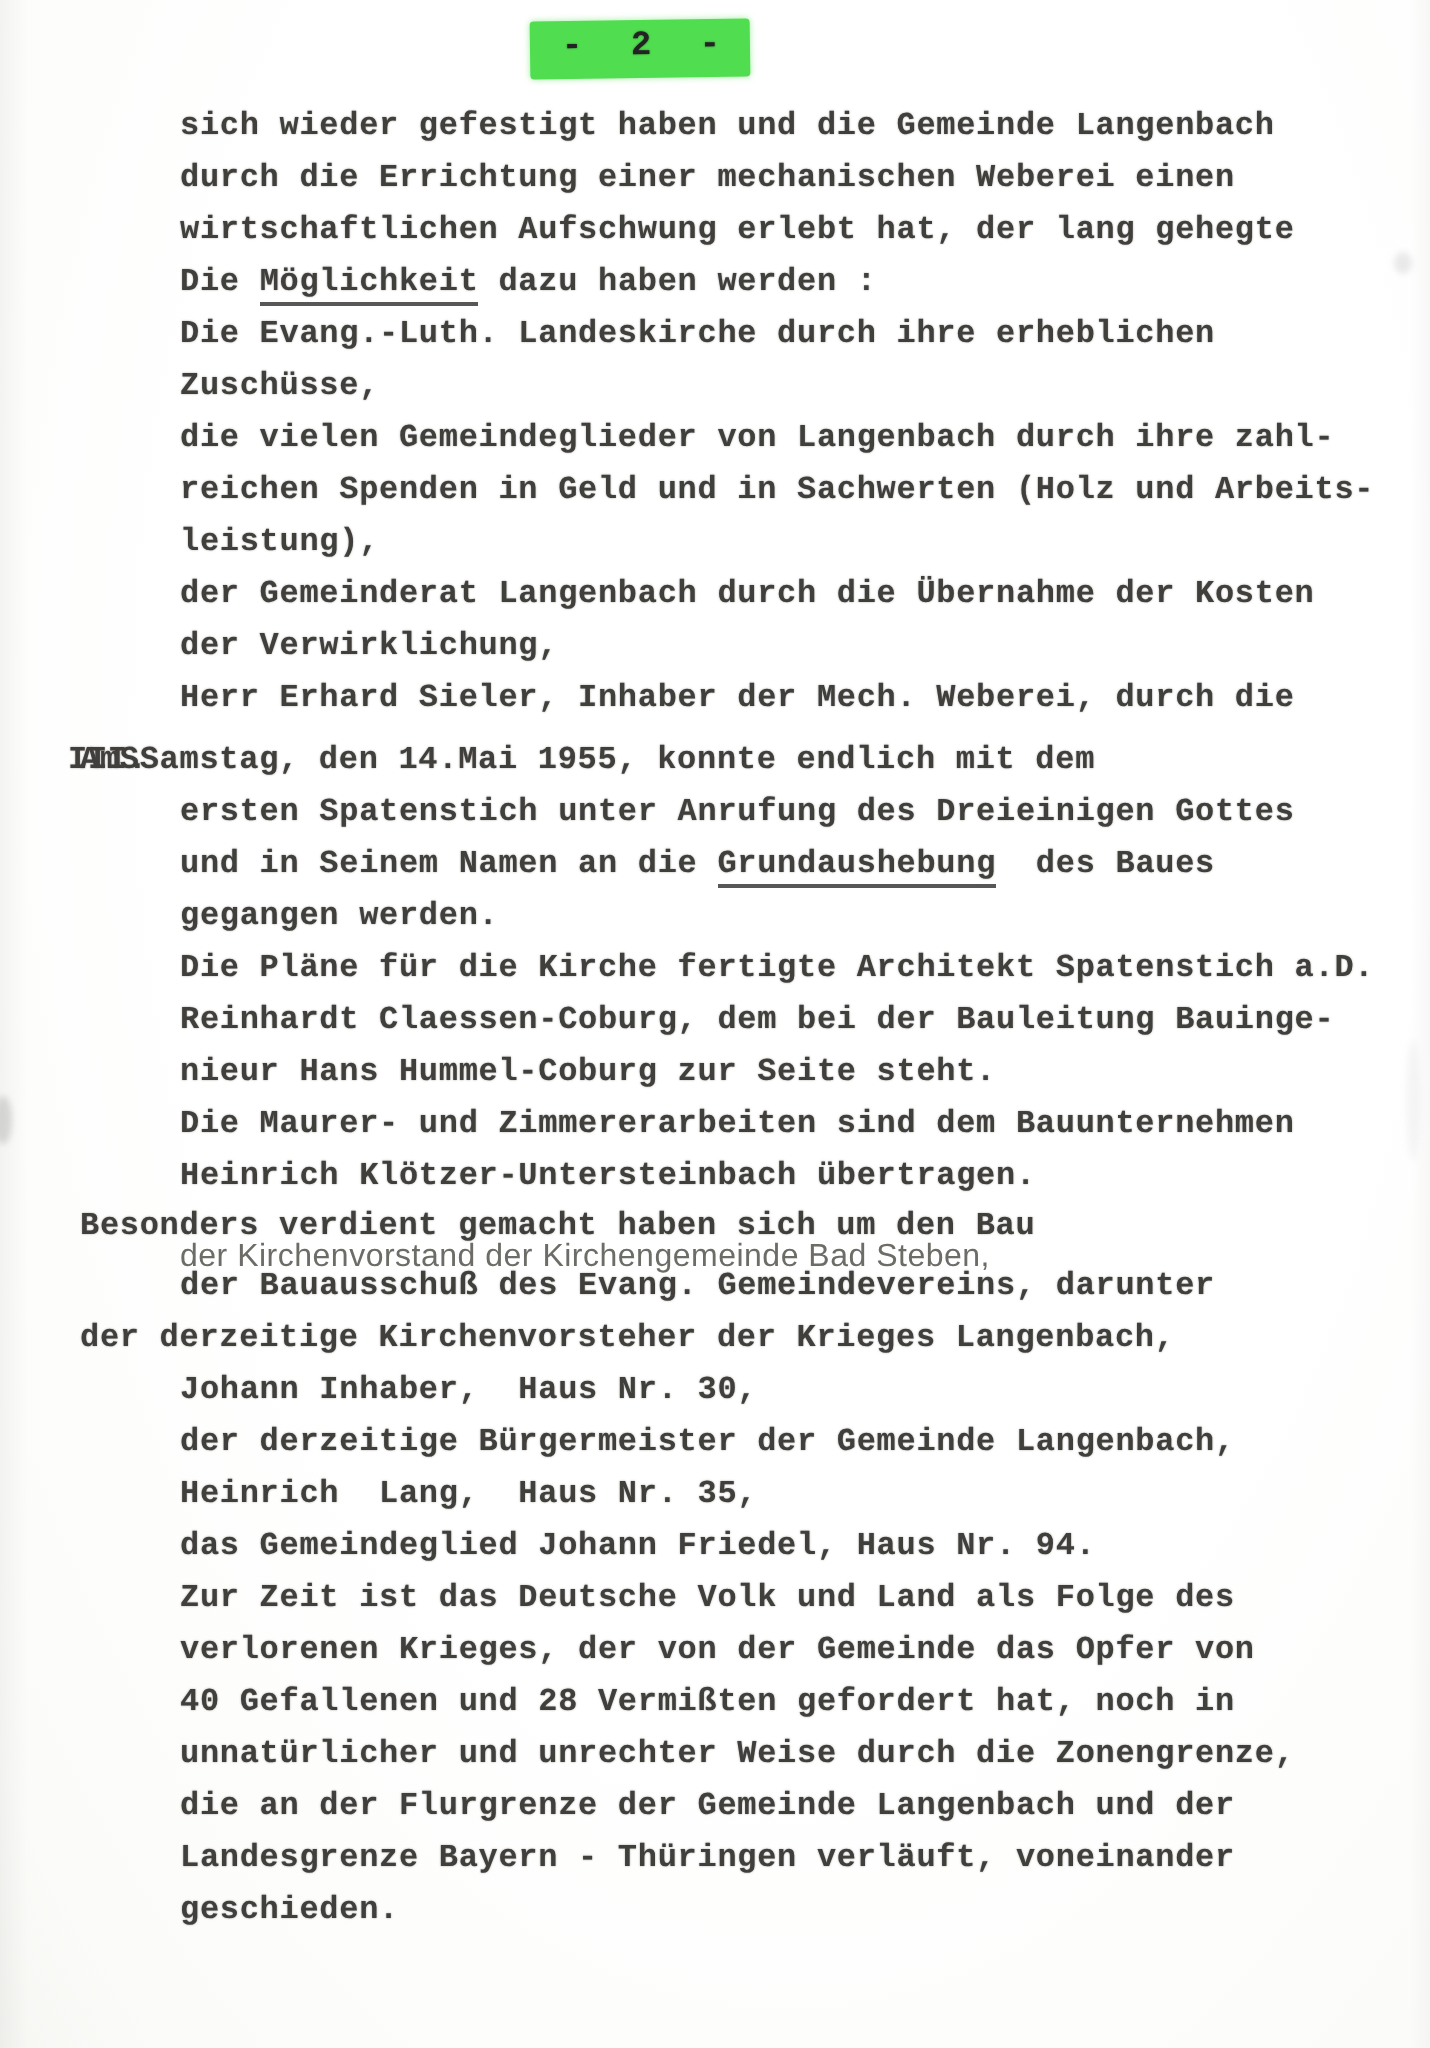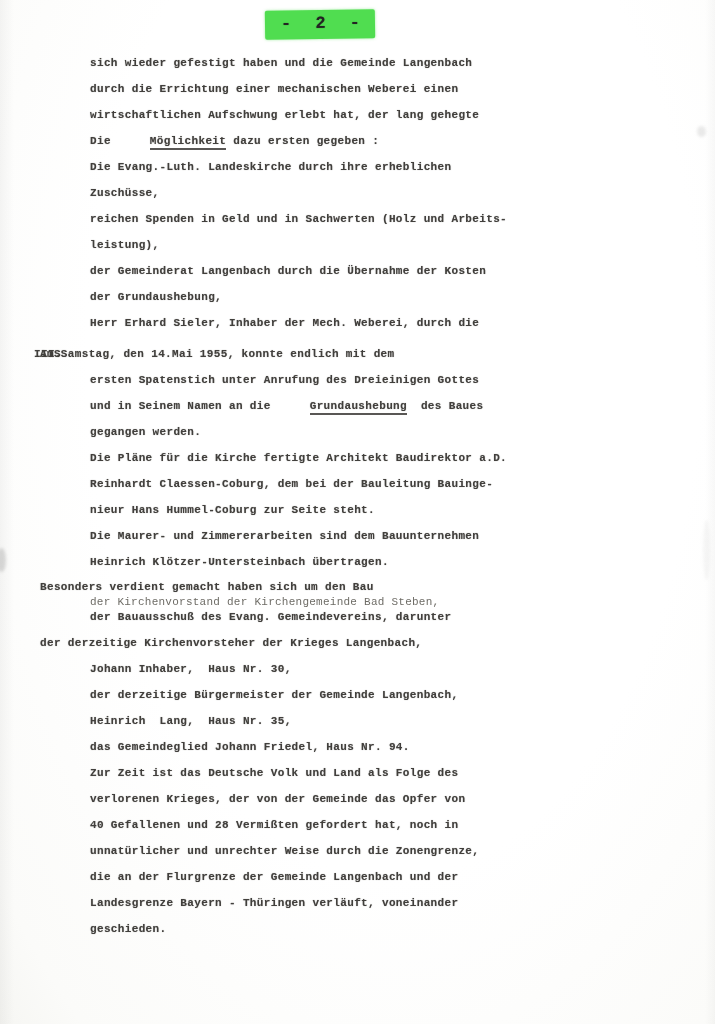--- a/index.html
+++ b/index.html
@@ -27,67 +27,68 @@
     padding:4px 8px 6px 16px;
     transform:rotate(-0.8deg);
     border-radius:2px;
     box-shadow:0 0 3px rgba(80,220,80,0.55);
     text-shadow:0 0 1px rgba(30,30,30,0.6);
   }
   .doc-body{position:absolute;top:50px;left:0;right:0;}
   .line{
     position:relative;
     padding-left:90px;
-    font-size:11px;
+    font-size:16px;
     line-height:26px;
     letter-spacing:0.35px;
     font-weight:bold;
     color:#413f3c;
     white-space:pre;
     text-shadow:0 0 1px rgba(65,63,60,0.5);
   }
   .line .marker{position:absolute;left:34px;top:0;}
-  .u{border-bottom:2px solid rgba(60,58,55,0.85);padding-bottom:1px;margin-left:32px;}
+  .u{border-bottom:2px solid rgba(60,58,55,0.85);padding-bottom:1px;}
   .tight{line-height:15px;height:15px;}
   .inserted{
     font-weight:normal;color:#6e6c66;text-shadow:none;letter-spacing:0.25px;
-    font-family:Liberation Mono, monospace;
+    font-family:Liberation Sans, sans-serif;
   }
   .gap-before{margin-top:5px;padding-left:40px;}
   .artifact{position:absolute;pointer-events:none;border-radius:50%;filter:blur(1.5px);}
   .artifact.a1{left:-3px;top:548px;width:9px;height:24px;background:rgba(100,100,100,0.22);}
   .artifact.a2{left:697px;top:126px;width:9px;height:11px;background:rgba(140,140,140,0.18);}
   .artifact.a3{left:703px;top:520px;width:7px;height:60px;background:rgba(150,150,150,0.09);}
 </style>
 </head>
 <body>
 
 <div class="page">
 
   <div class="page-number-row">
     <span class="hl" style="background: rgb(80, 221, 80);">- 2 -</span>
   </div>
 
   <div class="doc-body">
       <div class="line"><span>sich wieder gefestigt haben und die Gemeinde Langenbach</span></div>
       <div class="line"><span>durch die Errichtung einer mechanischen Weberei einen</span></div>
       <div class="line"><span>wirtschaftlichen Aufschwung erlebt hat, der lang gehegte</span></div>
-      <div class="line"><span>Die </span><span class="u">Möglichkeit</span><span> dazu ersten gegeben :</span></div>
+      <div class="line"><span>Die </span><span class="u">Möglichkeit</span><span> dazu haben werden :</span></div>
       <div class="line"><span>Die Evang.-Luth. Landeskirche durch ihre erheblichen</span></div>
       <div class="line"><span>Zuschüsse,</span></div>
+      <div class="line"><span>die vielen Gemeindeglieder von Langenbach durch ihre zahl-</span></div>
       <div class="line"><span>reichen Spenden in Geld und in Sachwerten (Holz und Arbeits-</span></div>
       <div class="line"><span>leistung),</span></div>
       <div class="line"><span>der Gemeinderat Langenbach durch die Übernahme der Kosten</span></div>
-      <div class="line"><span>der Grundaushebung,</span></div>
+      <div class="line"><span>der Verwirklichung,</span></div>
       <div class="line"><span>Herr Erhard Sieler, Inhaber der Mech. Weberei, durch die</span></div>
       <div class="line gap-before"><span class="marker">III.</span><span>AmSSamstag, den 14.Mai 1955, konnte endlich mit dem</span></div>
       <div class="line"><span>ersten Spatenstich unter Anrufung des Dreieinigen Gottes</span></div>
       <div class="line"><span>und in Seinem Namen an die </span><span class="u">Grundaushebung</span><span>  des Baues</span></div>
       <div class="line"><span>gegangen werden.</span></div>
-      <div class="line"><span>Die Pläne für die Kirche fertigte Architekt Baudirektor a.D.</span></div>
+      <div class="line"><span>Die Pläne für die Kirche fertigte Architekt Spatenstich a.D.</span></div>
       <div class="line"><span>Reinhardt Claessen-Coburg, dem bei der Bauleitung Bauinge-</span></div>
       <div class="line"><span>nieur Hans Hummel-Coburg zur Seite steht.</span></div>
       <div class="line"><span>Die Maurer- und Zimmererarbeiten sind dem Bauunternehmen</span></div>
       <div class="line"><span>Heinrich Klötzer-Untersteinbach übertragen.</span></div>
       <div class="line tight gap-before"><span>Besonders verdient gemacht haben sich um den Bau</span></div>
       <div class="line tight inserted"><span>der Kirchenvorstand der Kirchengemeinde Bad Steben,</span></div>
       <div class="line tight"><span>der Bauausschuß des Evang. Gemeindevereins, darunter</span></div>
       <div class="line gap-before"><span>der derzeitige Kirchenvorsteher der Krieges Langenbach,</span></div>
       <div class="line"><span>Johann Inhaber,  Haus Nr. 30,</span></div>
       <div class="line"><span>der derzeitige Bürgermeister der Gemeinde Langenbach,</span></div>

